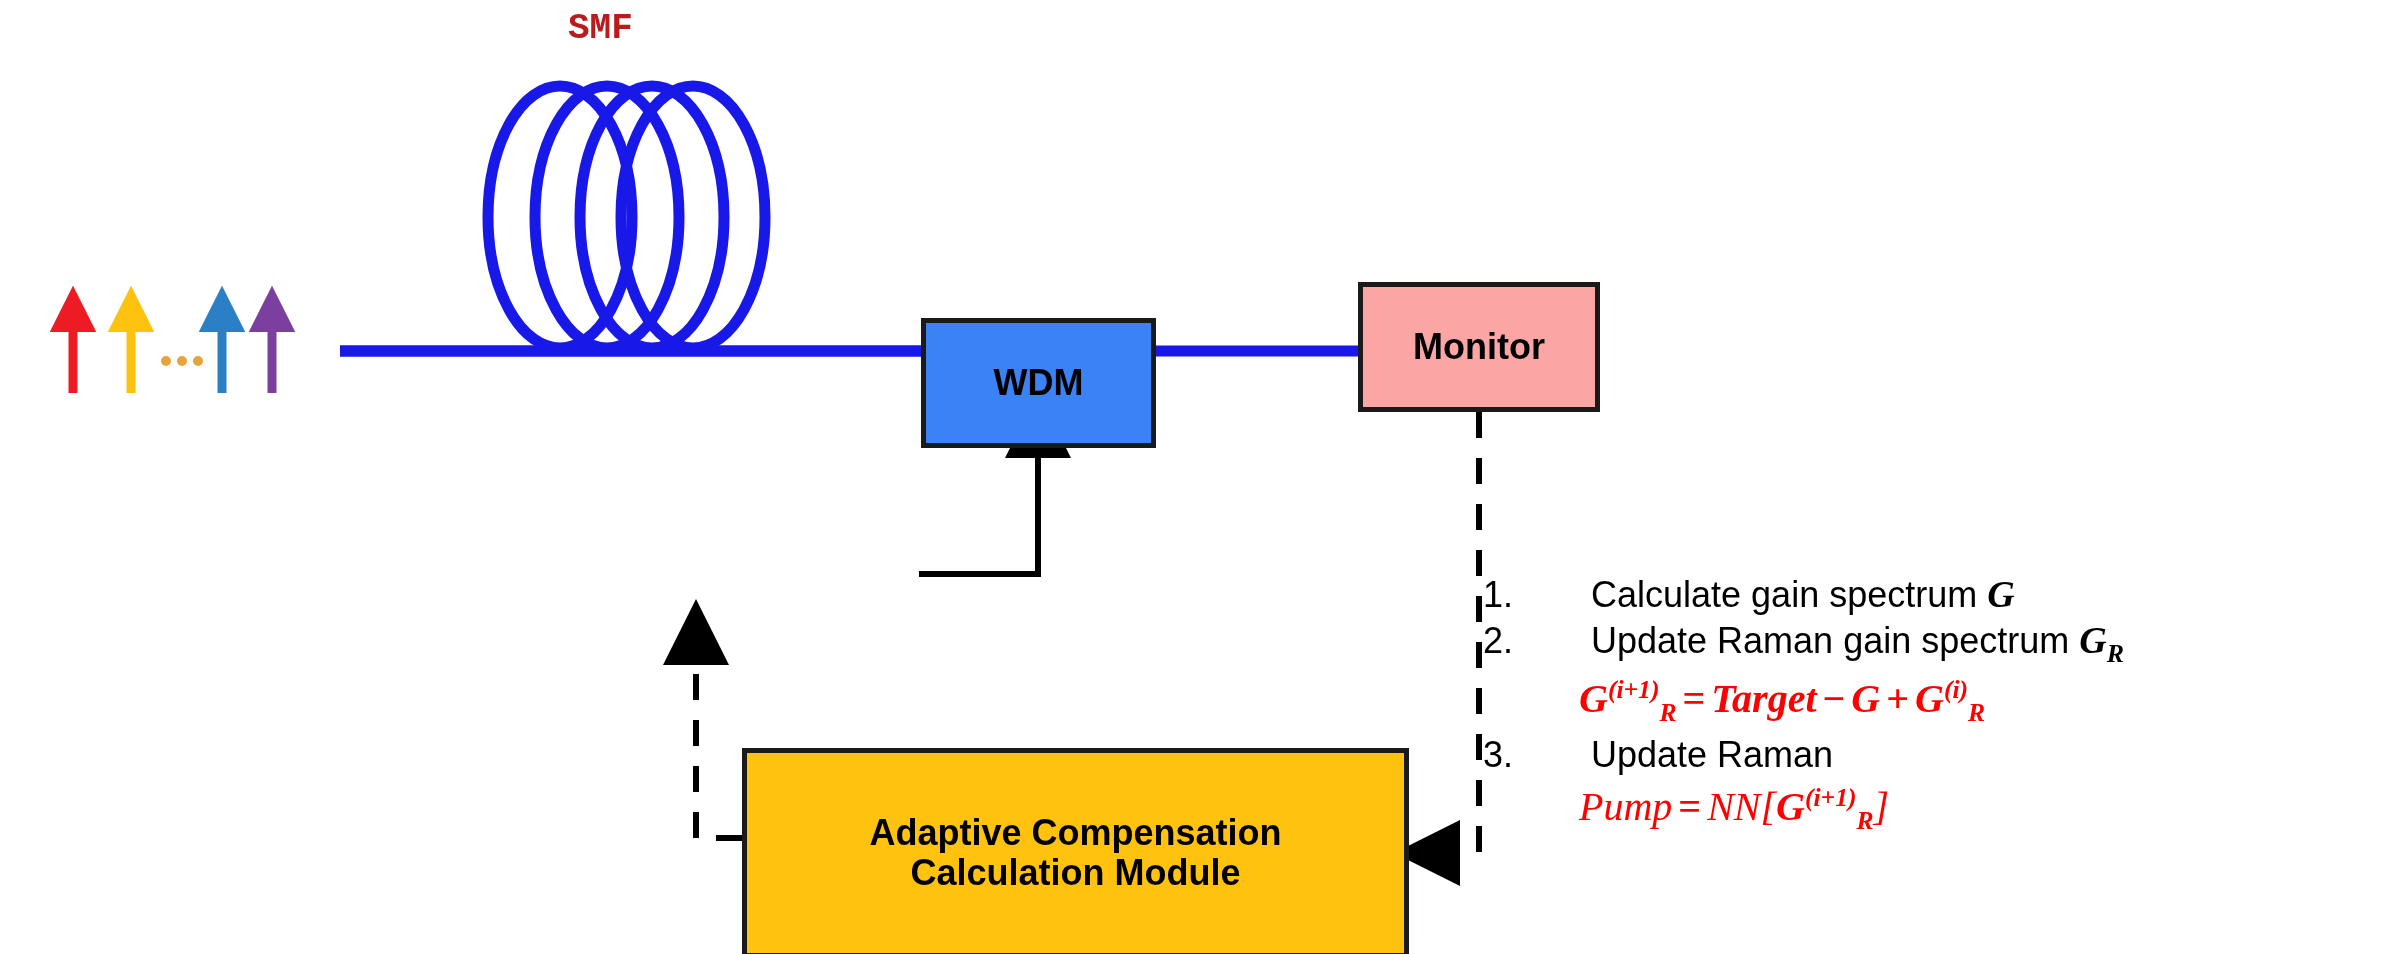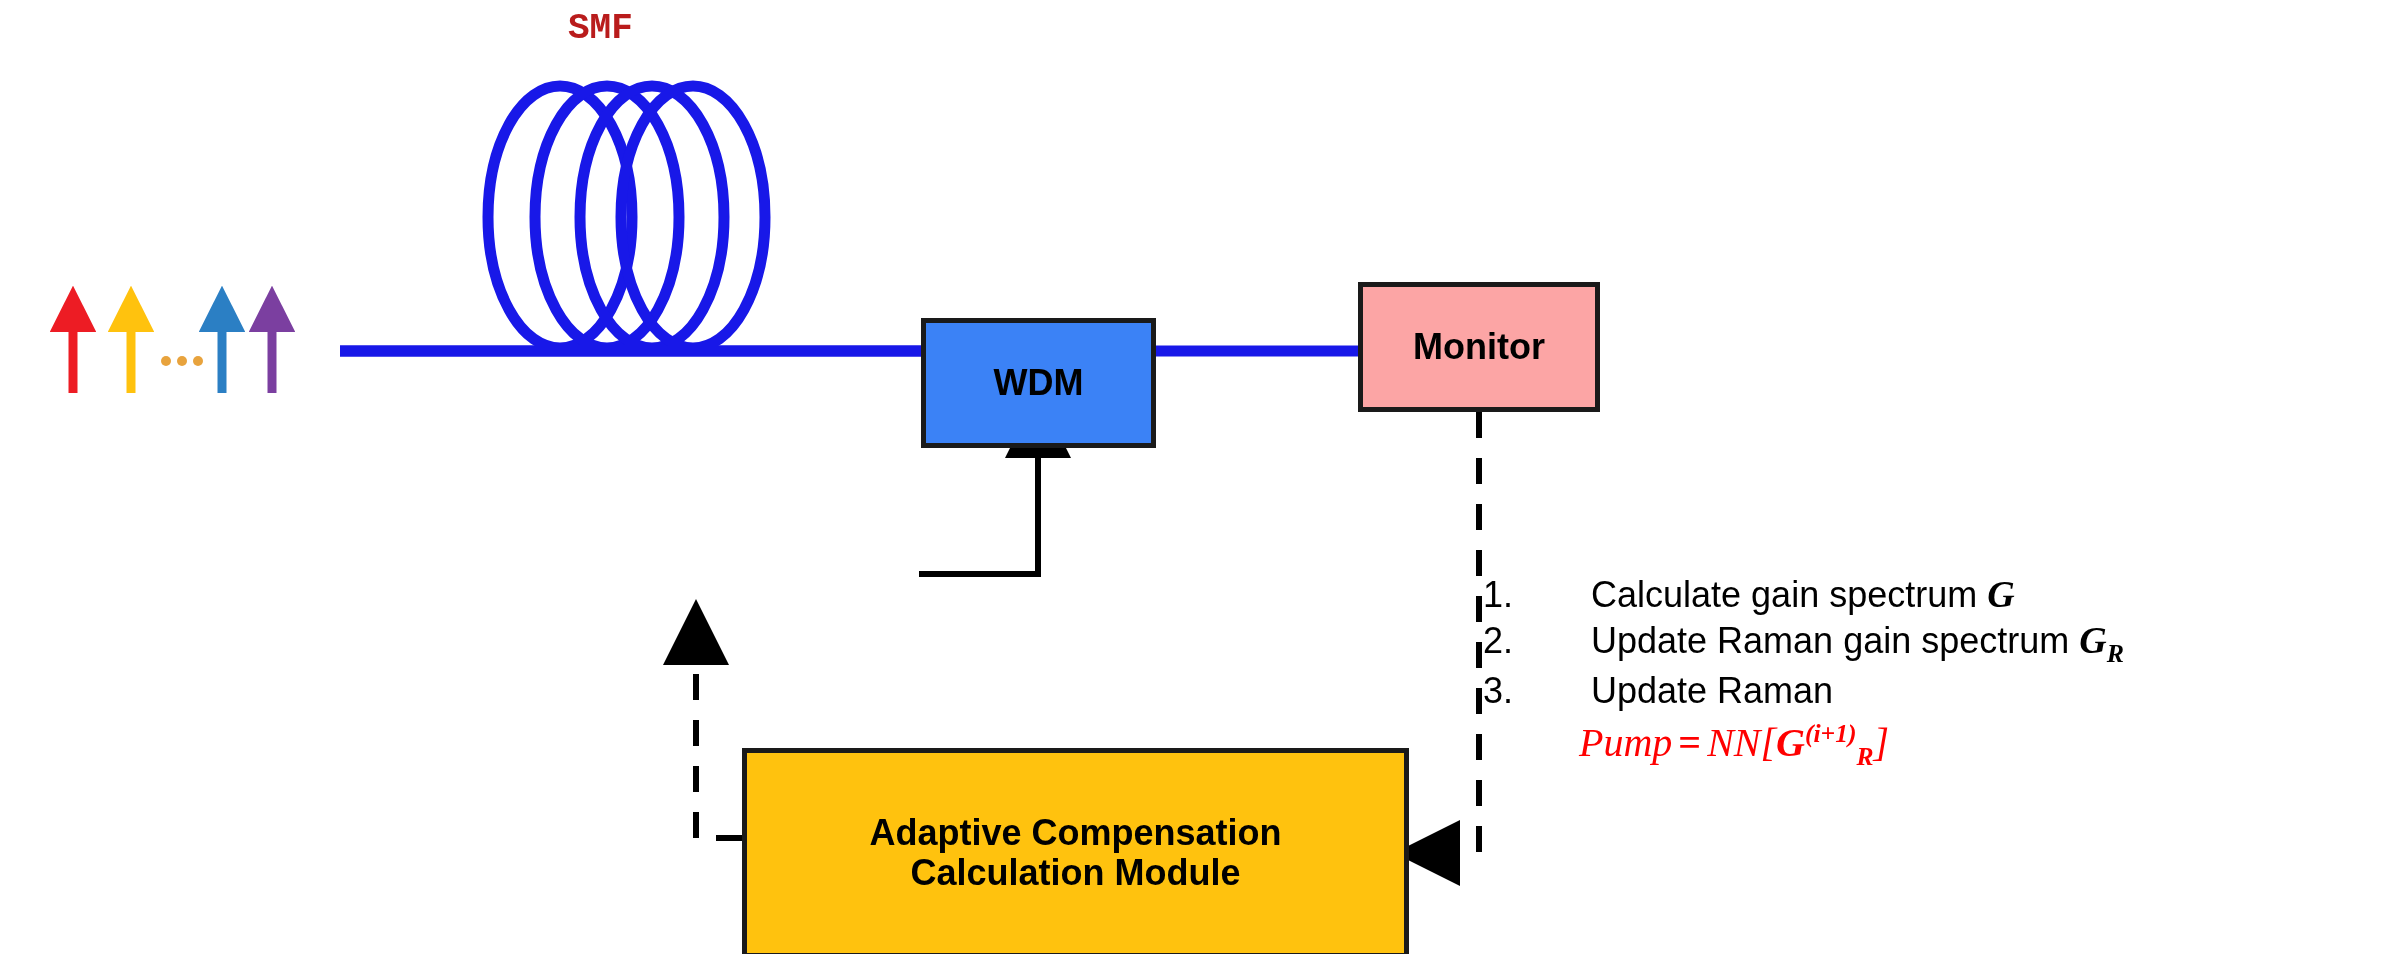--- a/index.html
+++ b/index.html
@@ -213,20 +213,21 @@
     <div class="step-row">
       <span class="step-num">1.</span>
       <span class="step-text"><span>Calculate gain spectrum </span><span class="sym">G</span></span>
     </div>
 
     <div class="step-row">
       <span class="step-num">2.</span>
       <span class="step-text"><span>Update Raman gain spectrum </span><span class="sym"><span>G</span><sub>R</sub></span></span>
     </div>
 
+    <div class="eq"><span>G</span><sup>(i+1)</sup><sub>R</sub><span class="op">=</span><span>Target</span><span class="op">−</span><span>G</span><span class="op">+</span><span>G</span><sup>(i)</sup><sub>R</sub></div>
 
     <div class="step-row">
       <span class="step-num">3.</span>
       <span class="step-text">Update Raman</span>
     </div>
 
     <div class="eq eq-2"><span class="nobold">Pump</span><span class="op">=</span><span class="nobold">NN</span><span class="nobold">[</span><span>G</span><sup>(i+1)</sup><sub>R</sub><span class="nobold">]</span></div>
 
   </div>
 

